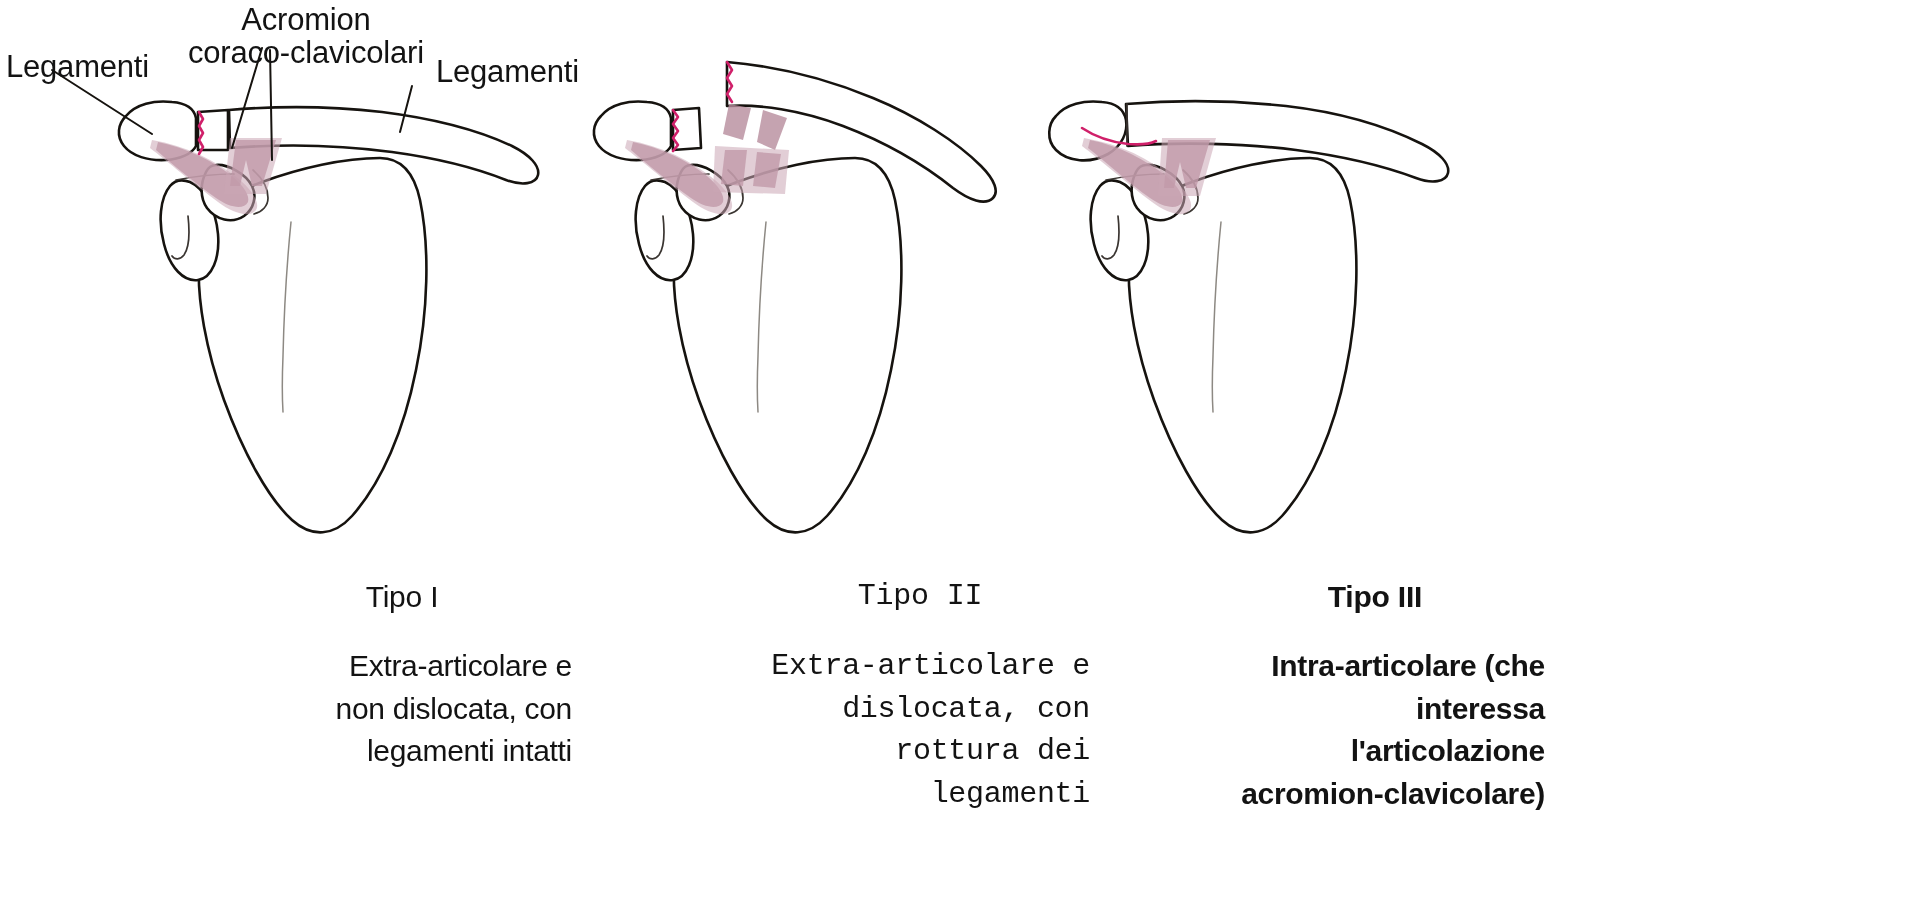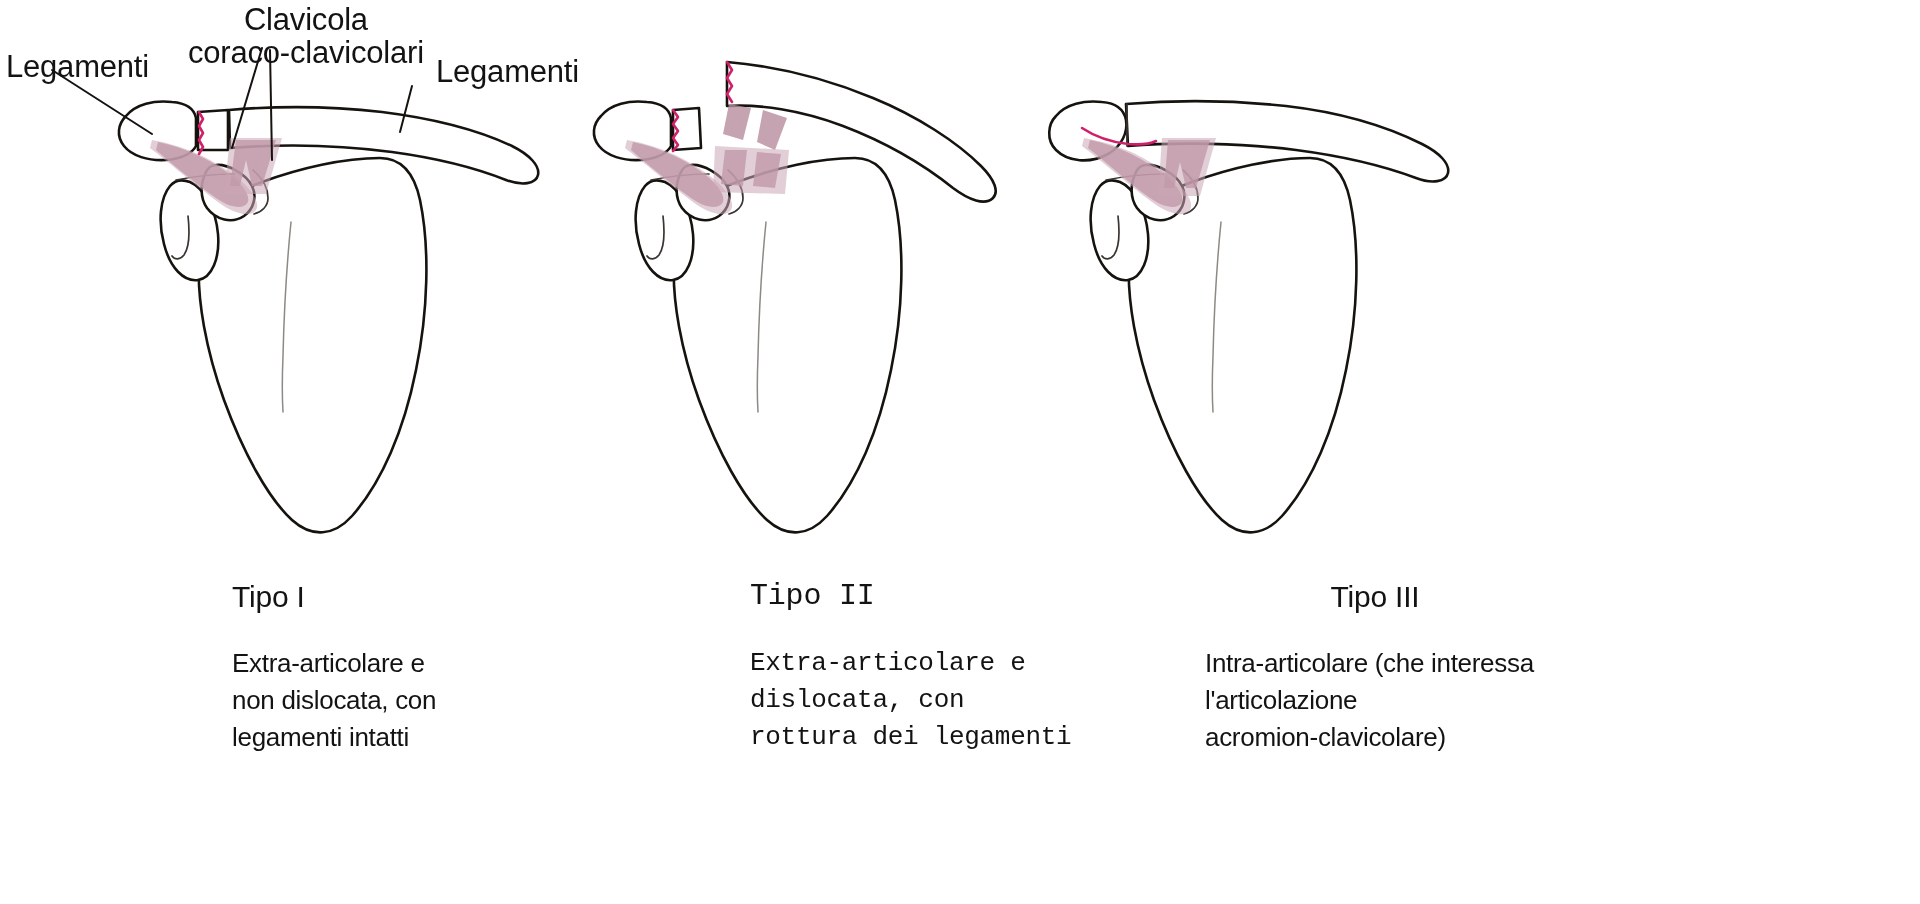--- a/index.html
+++ b/index.html
@@ -59,37 +59,37 @@
     pointer-events: none;
   }
 
   .caption-block {
     position: absolute;
     top: 580px;
     width: 340px;
   }
   #panel-tipo-1 .caption-block { left: 232px; }
   #panel-tipo-2 .caption-block { left: 275px; }
-  #panel-tipo-3 .caption-block { left: 275px; }
+  #panel-tipo-3 .caption-block { left: 275px; font-weight: bold; }
 
   .caption-title {
     font-size: 30px;
     line-height: 1.1;
     color: #131313;
-    text-align: left;
+    text-align: center;
     margin: 0 0 32px 0;
     letter-spacing: -0.2px;
   }
   #panel-tipo-3 .caption-title { text-align: center; }
 
   .caption-body {
-    font-size: 26px;
+    font-size: 30px;
     line-height: 1.42;
     color: #131313;
-    text-align: left;
+    text-align: right;
     margin: 0;
     letter-spacing: -0.3px;
     white-space: pre-line;
   }
 
   
   .bone-outline {
     fill: #ffffff;
     stroke: #16130f;
     stroke-width: 2.6;
@@ -200,21 +200,21 @@
 
       <path class="fracture" d="M199 112 l 4 7 l -4 7 l 4 7 l -4 7 l 4 7 l -4 7"></path>
 
       <path class="leader" d="M52 70 L 152 134"></path>
       <path class="leader" d="M262 48 L 232 148"></path>
       <path class="leader" d="M270 50 L 272 160"></path>
       <path class="leader" d="M412 86 L 400 132"></path>
     </svg>
 
     <div class="callout-label" id="label-acromion">Legamenti</div>
-    <div class="callout-label centered" id="label-legamenti">Clavicola
+    <div class="callout-label centered" id="label-legamenti">Acromion
 coraco-clavicolari</div>
     <div class="callout-label" id="label-clavicola">Legamenti</div>
 
     <div class="caption-block">
       <p class="caption-title">Tipo I</p>
       <p class="caption-body">Extra-articolare e
 non dislocata, con
 legamenti intatti</p>
     </div>
   </div>

